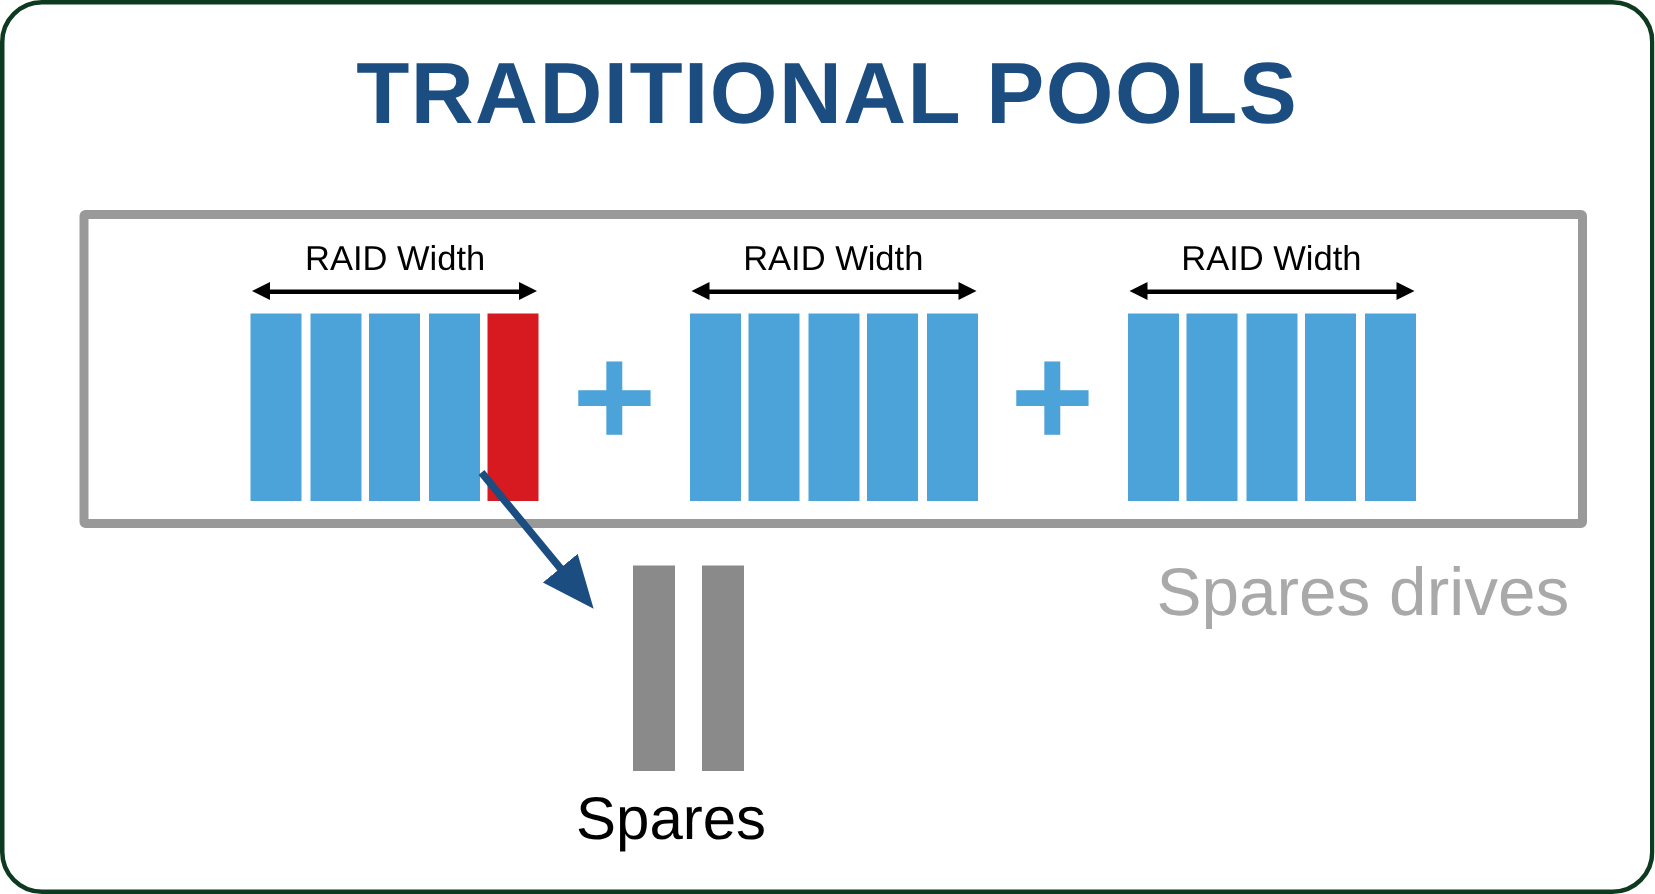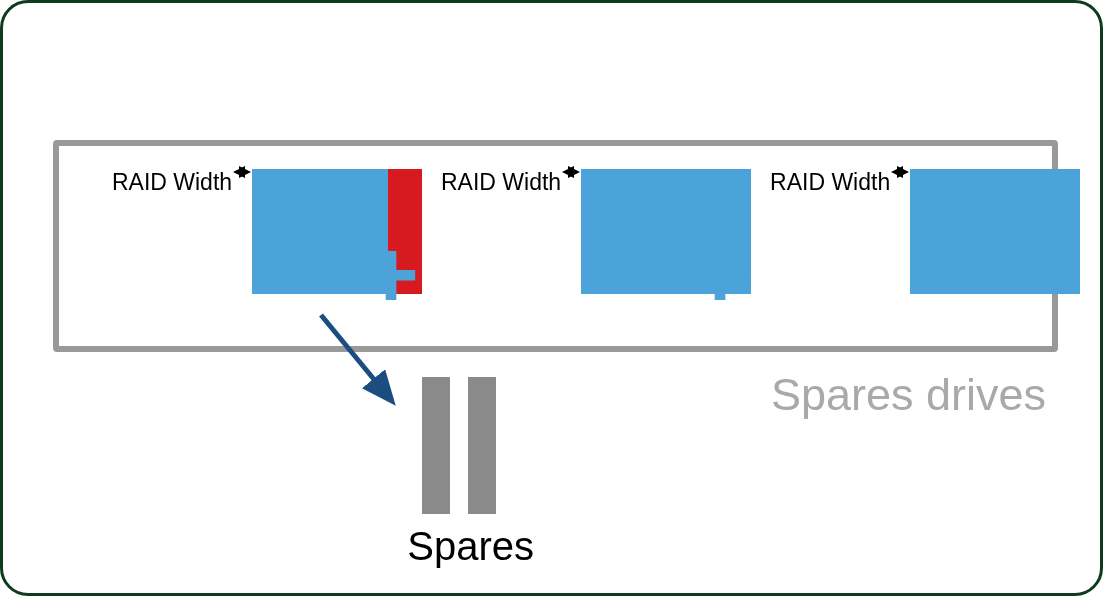--- a/index.html
+++ b/index.html
@@ -39,21 +39,21 @@
     position: absolute;
     left: 50px; top: 137px;
     width: 1005px; height: 212px;
     border: 6px solid var(--box-border);
     border-radius: 4px;
     display: flex;
     align-items: center;
     justify-content: center;
   }
   .groups-row { display: flex; align-items: flex-start; }
-  .raid-group { display: flex; width: 229px; }
+  .raid-group { display: flex; flex-direction: column; width: 192px; }
   .raid-label {
     text-align: center;
     font-size: 23px;
     color: #000;
     margin-bottom: 5px;
     white-space: nowrap;
   }
   .range-arrow {
     position: relative;
     height: 3px;
@@ -78,21 +78,21 @@
     font-weight: 700;
     line-height: 1;
     color: var(--plus);
     margin: 58px 22px 0 22px;
     user-select: none;
   }
   .spares {
     position: absolute;
     left: 381px; top: 374px;
     width: 150px;
-    text-align: right;
+    text-align: left;
   }
   .spare-bars { display: flex; justify-content: center; gap: 18px; height: 137px; }
   .spare { width: 28px; background: var(--spare); }
   .spares-label { font-size: 40px; color: #000; margin-top: 10px; white-space: nowrap; }
   .flash-label {
     position: absolute;
     left: 768px; top: 366px;
     font-size: 45px;
     color: var(--flash-label);
     white-space: nowrap;
@@ -104,20 +104,21 @@
     pointer-events: none;
   }
   .arrow-line { stroke: var(--arrow); stroke-width: 5; }
   .arrow-head { fill: var(--arrow); }
 </style>
 </head>
 <body>
 
 <div class="canvas">
 
+  <h1 class="title">TRADITIONAL POOLS</h1>
 
   <div class="pool-box">
     <div class="groups-row" id="groups-row">
         <div class="raid-group">
           <div class="raid-label">RAID Width</div>
           <div class="range-arrow"></div>
           <div class="drives">
             <div class="drive"></div>
             <div class="drive"></div>
             <div class="drive"></div>

